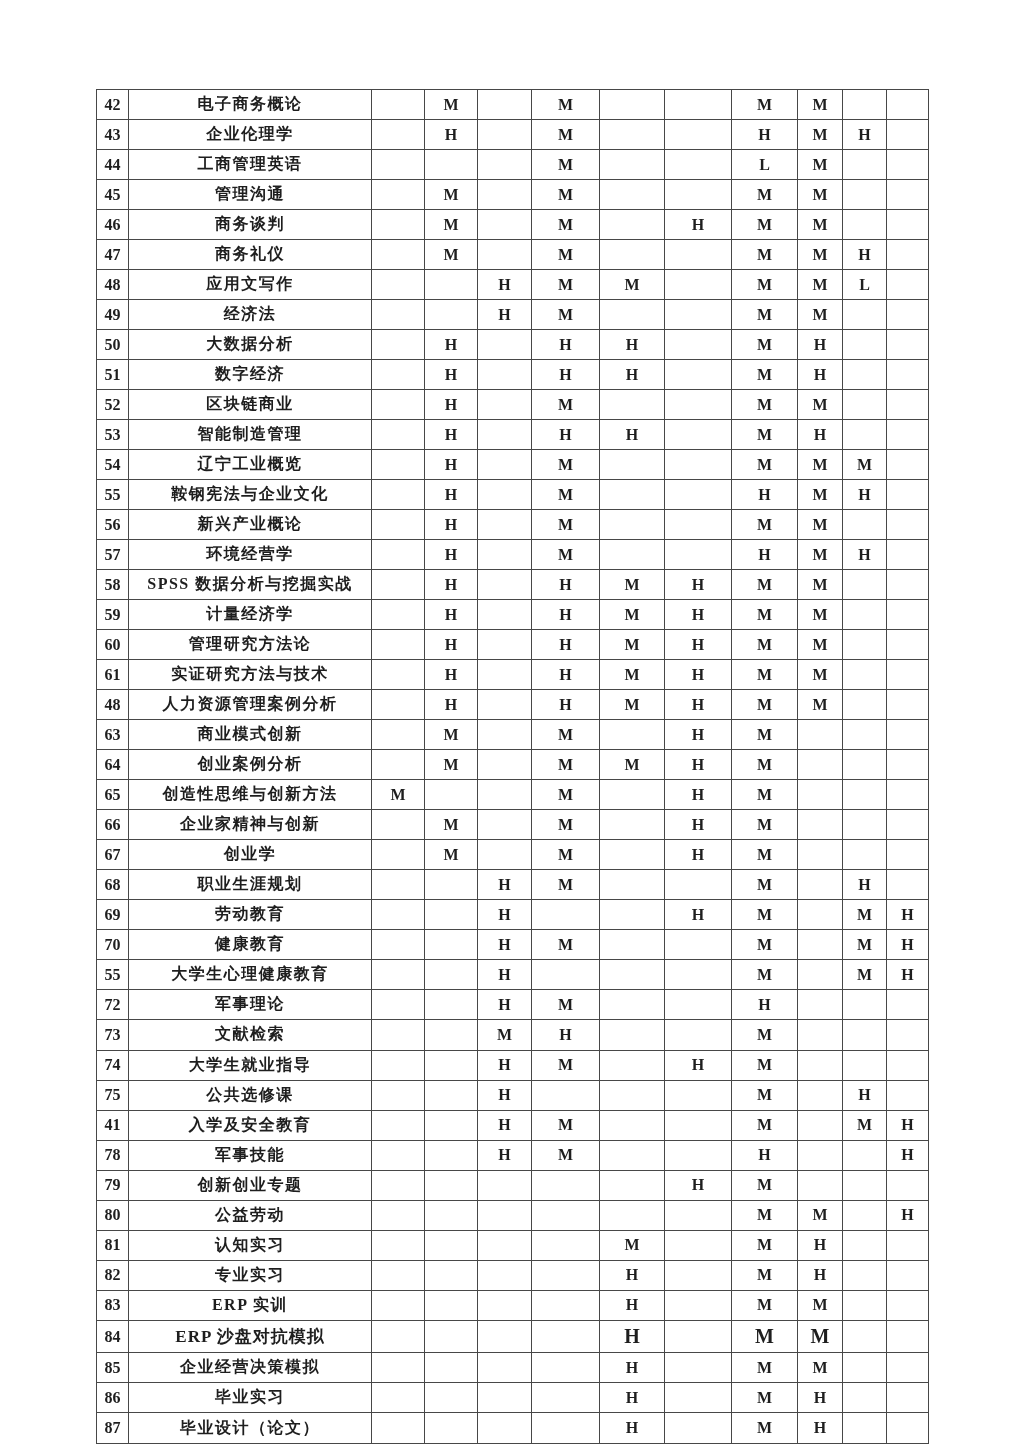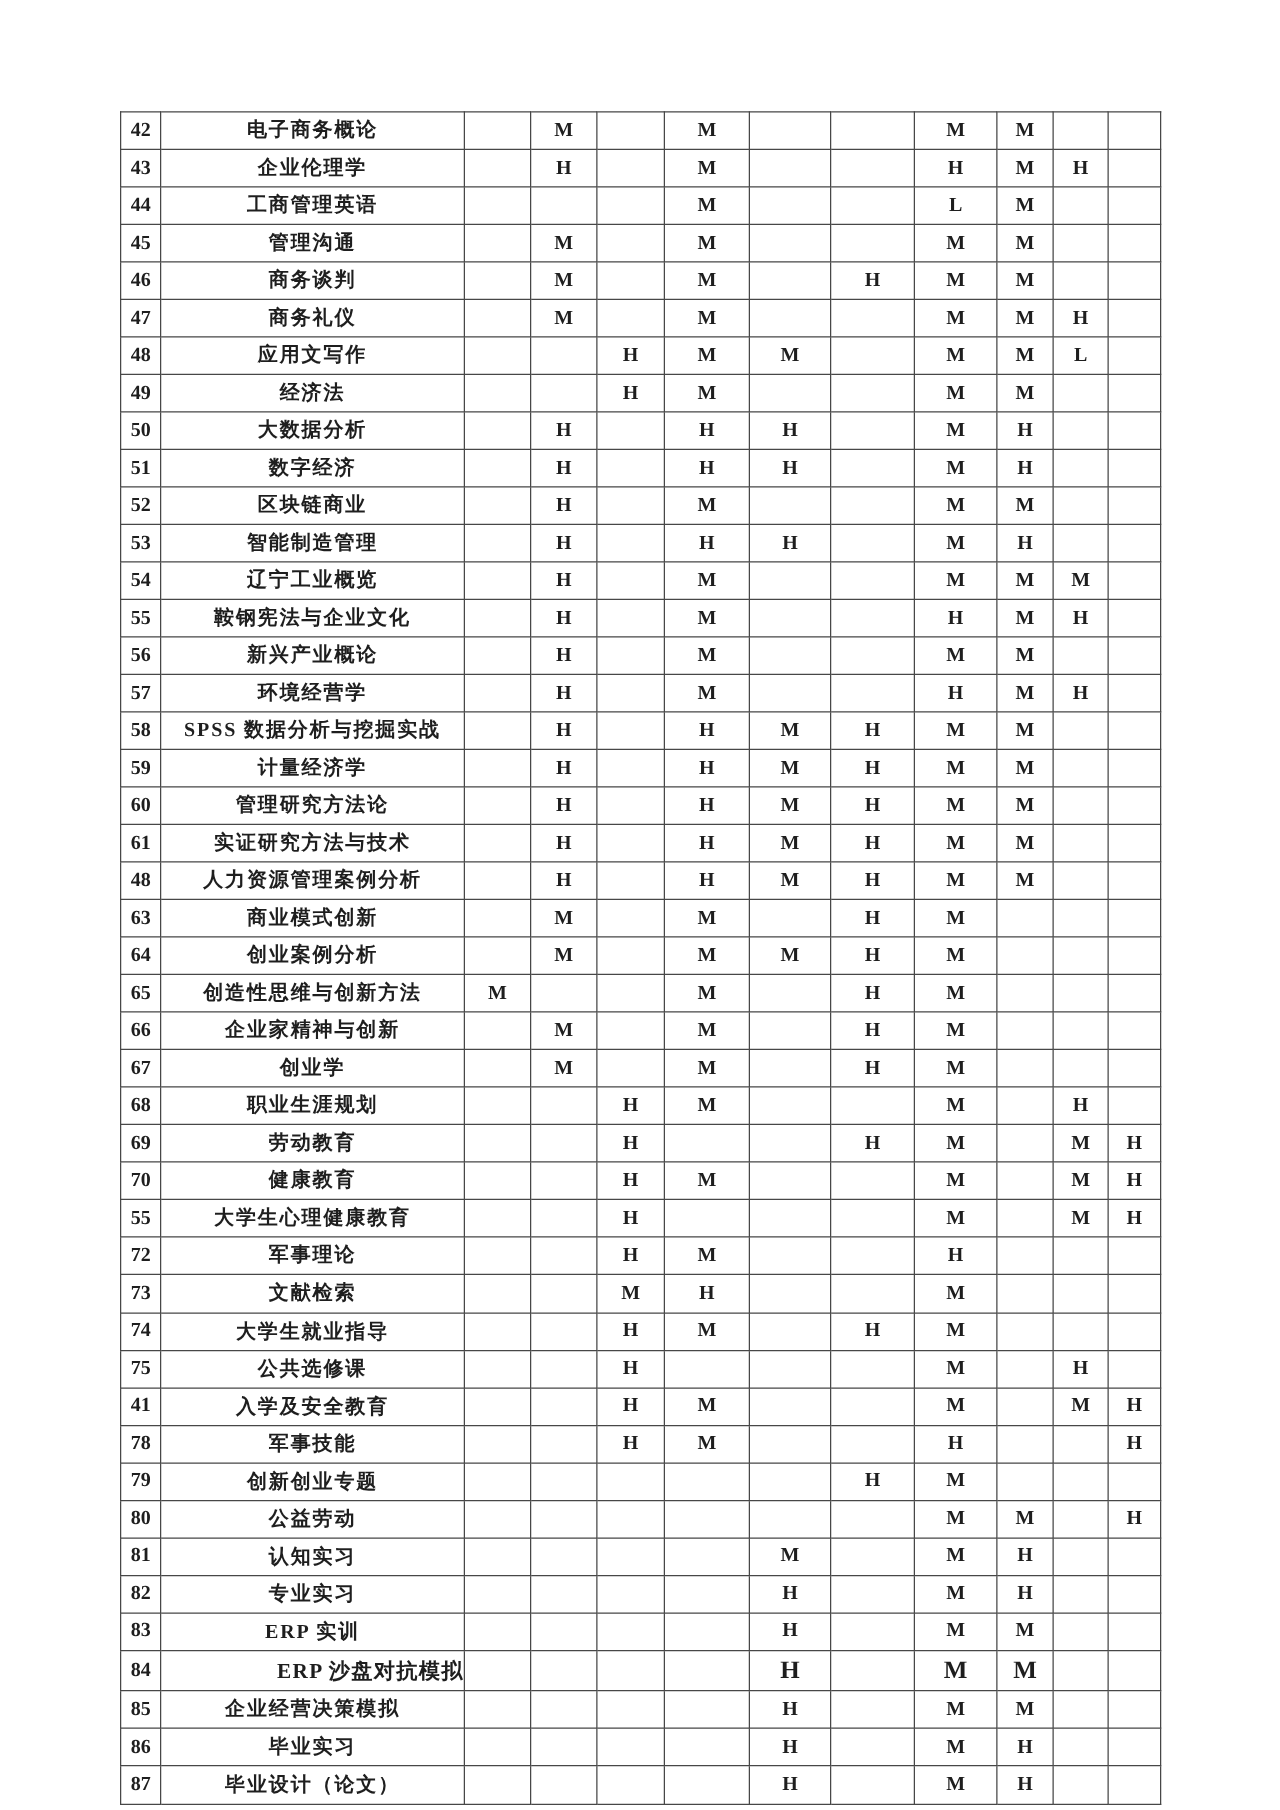--- a/index.html
+++ b/index.html
@@ -45,21 +45,20 @@
   }
   td.val {
     font-size: 16.5px;
   }
   tr.large td.val {
     font-size: 20px;
   }
   tr.large td.course {
     font-size: 17px;
     letter-spacing: 1px;
-    text-align: right;
   }
 </style>
 </head>
 <body>
 
 <div class="matrix-wrap">
   <table class="matrix">
     <colgroup>
       <col style="width:32px">
       <col style="width:243px">

